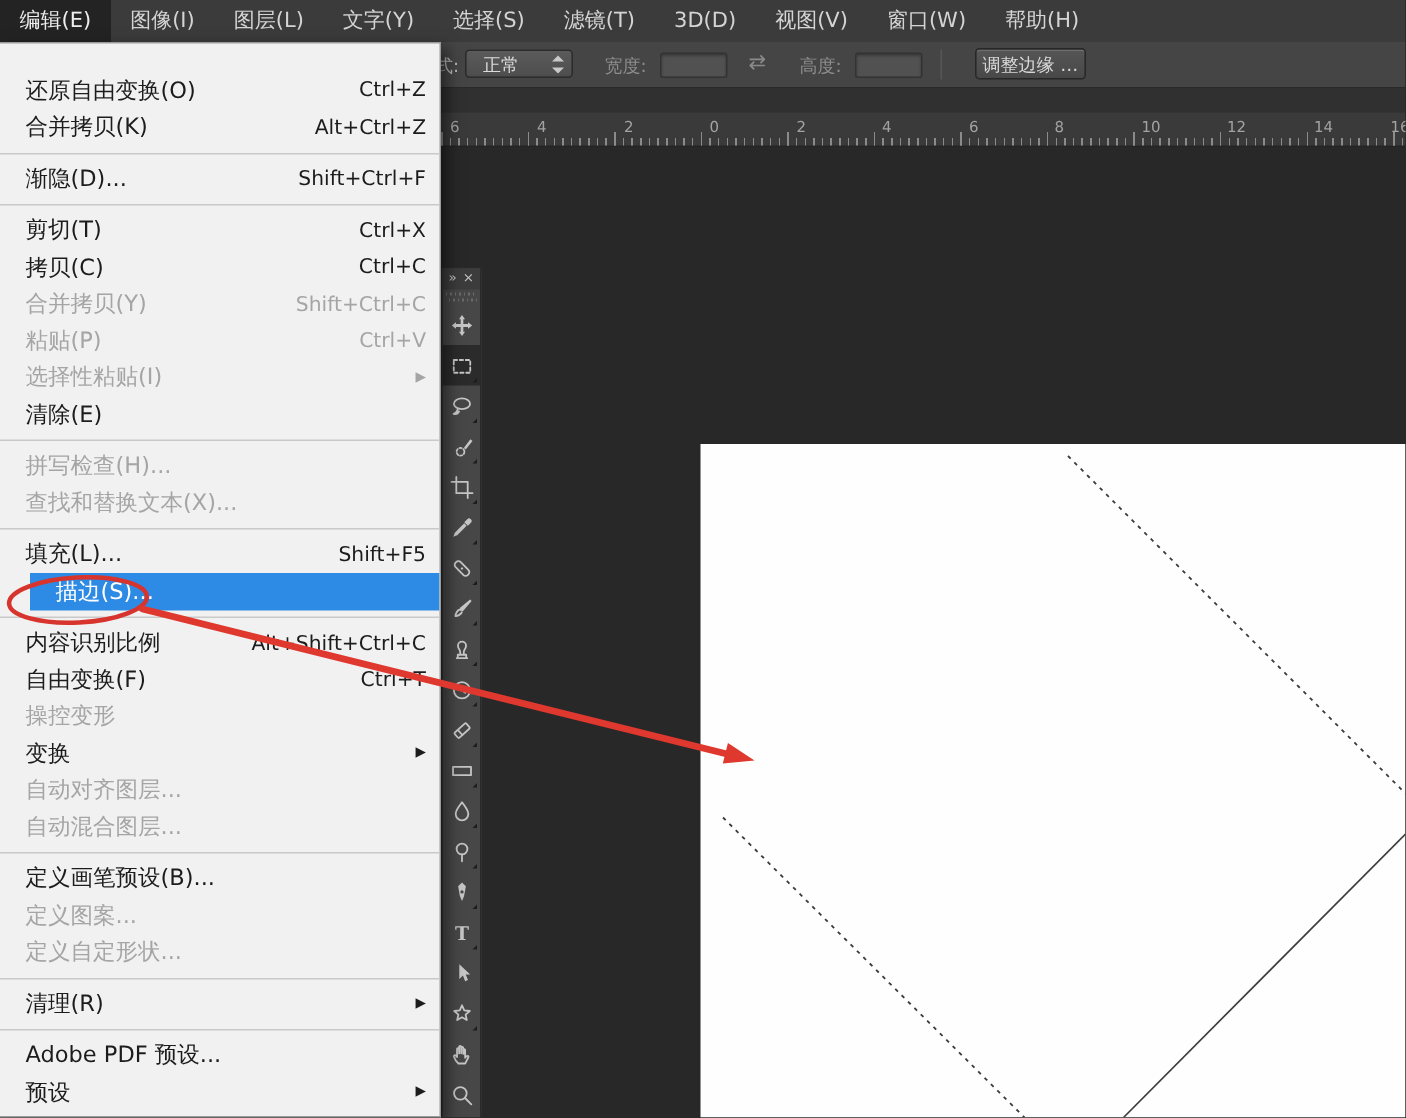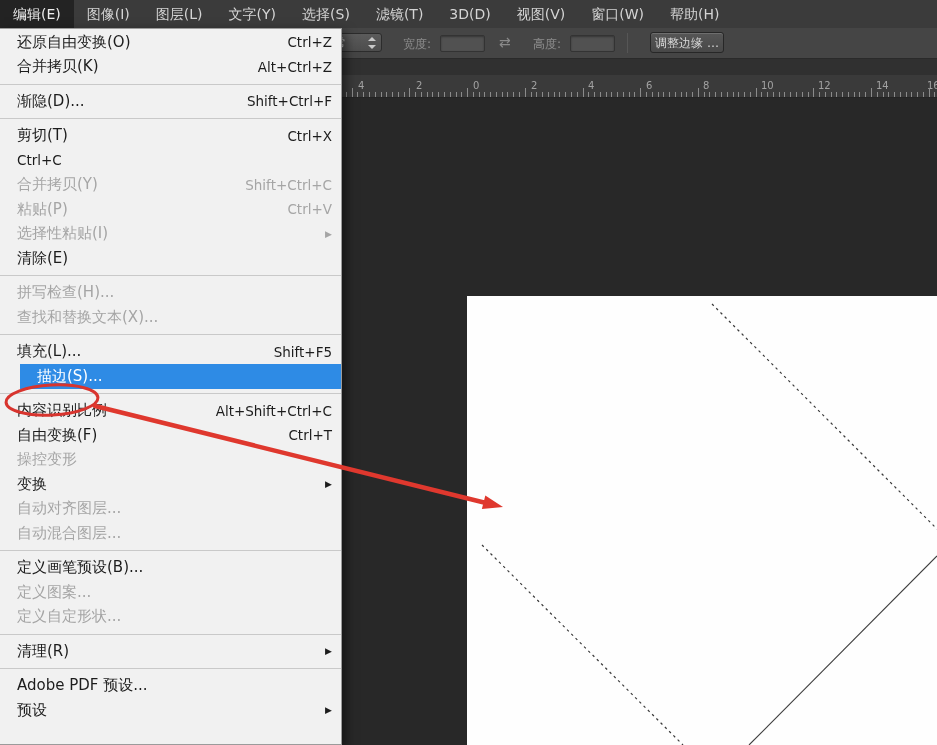--- a/index.html
+++ b/index.html
@@ -42,21 +42,21 @@
   .tp-grip{height:8px;margin:1px 2px;background-image:repeating-linear-gradient(90deg,#6b6b6b 0 1px,transparent 1px 3px),repeating-linear-gradient(90deg,#6b6b6b 0 1px,transparent 1px 3px);background-size:100% 2px,100% 2px;background-position:0 1px,1.5px 5px;background-repeat:no-repeat;}
   .tool{position:relative;height:27px;display:flex;align-items:center;justify-content:center;}
   .tool.sel{background:#2b2b2b;}
   .tool.sub::after{content:"";position:absolute;right:2px;bottom:2px;width:0;height:0;border-left:3px solid transparent;border-bottom:3px solid #1d1d1d;}
   .tool svg{width:16px;height:16px;display:block;}
   .tool svg *{stroke:#c6c6c6;fill:none;stroke-width:1.2;stroke-linecap:round;stroke-linejoin:round;}
   .tool svg .f{fill:#c6c6c6;stroke:none;}
   .tool svg .hole{fill:#474747;stroke:none;}
   .tool svg text{fill:#c6c6c6;stroke:none;font-family:"DejaVu Serif","Liberation Serif",serif;font-size:12.5px;font-weight:bold;}
   
-  .editmenu{position:absolute;left:0;top:28px;width:342px;bottom:0;background:#f1f1f1;border:1px solid #9b9b9b;border-left:none;box-sizing:border-box;box-shadow:4px 4px 10px rgba(0,0,0,.5);z-index:40;padding-top:1px;overflow:hidden;}
+  .editmenu{position:absolute;left:0;top:28px;width:294px;bottom:0;background:#f1f1f1;border:1px solid #9b9b9b;border-left:none;box-sizing:border-box;box-shadow:4px 4px 10px rgba(0,0,0,.5);z-index:40;padding-top:19px;overflow:hidden;}
   .mi{display:flex;align-items:center;height:24.5px;padding:0 9px 0 17px;font-size:15px;color:#1c1c1c;cursor:default;}
   .mi .lab{flex:1;white-space:nowrap;}
   .mi .sc{font-size:13.5px;white-space:nowrap;}
   .mi .arr{width:10px;text-align:right;font-size:9px;line-height:24.5px;}
   .mi.disabled{color:#a5a5a5;}
   .mi.hl{background:#2e8be5;color:#fff;margin-left:20px;}
   .msep{border-top:1px solid #c9c9c9;margin:4.5px 0;height:0;}
   
   .overlay{position:absolute;left:0;top:0;width:937px;height:745px;z-index:90;pointer-events:none;}
 </style>
@@ -256,20 +256,21 @@
   <div class="mi">
       <span class="lab">渐隐(D)...</span>
       <span class="sc">Shift+Ctrl+F</span>
     </div>
   <div class="msep"></div>
   <div class="mi">
       <span class="lab">剪切(T)</span>
       <span class="sc">Ctrl+X</span>
     </div>
   <div class="mi">
+      <span class="lab">拷贝(C)</span>
       <span class="sc">Ctrl+C</span>
     </div>
   <div class="mi disabled">
       <span class="lab">合并拷贝(Y)</span>
       <span class="sc">Shift+Ctrl+C</span>
     </div>
   <div class="mi disabled">
       <span class="lab">粘贴(P)</span>
       <span class="sc">Ctrl+V</span>
     </div>

